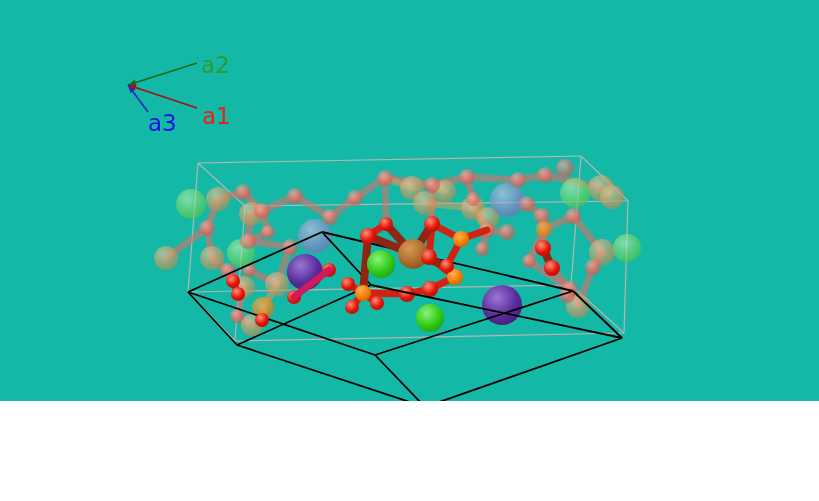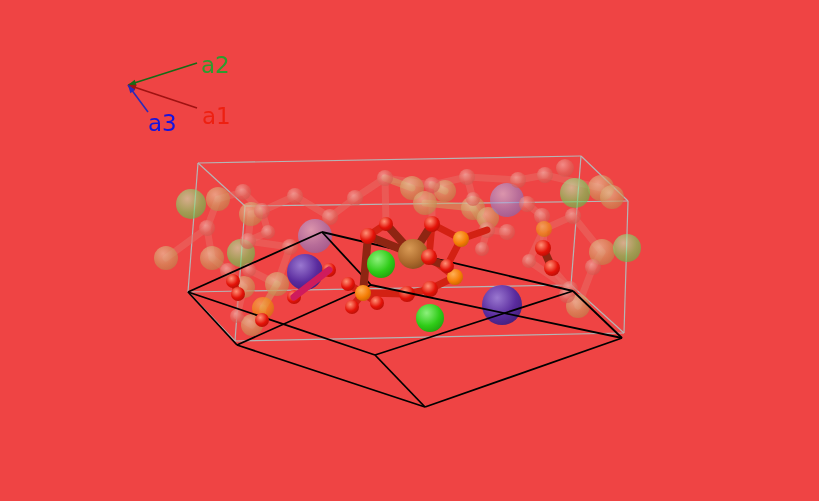--- a/index.html
+++ b/index.html
@@ -1,16 +1,16 @@
 <!DOCTYPE html>
 <html><head>
 <meta charset="utf-8">
 <style>
   html,body{margin:0;padding:0;background:#ffffff;}
-  .viewport{position:relative;width:819px;height:501px;background:#ef4444;overflow:hidden;
+  .viewport{position:relative;width:819px;height:401px;background:#14b8a6;overflow:hidden;
             font-family:"DejaVu Sans","Liberation Sans",sans-serif;}
   svg{display:block;}
   text.axis-label{font-family:"DejaVu Sans","Liberation Sans",sans-serif;font-size:23px;}
   line.bond{stroke-linecap:round;}
 </style>
 </head>
 <body>
 
 <div class="viewport">
   <svg id="scene" width="819" height="501" viewBox="0 0 819 501">

